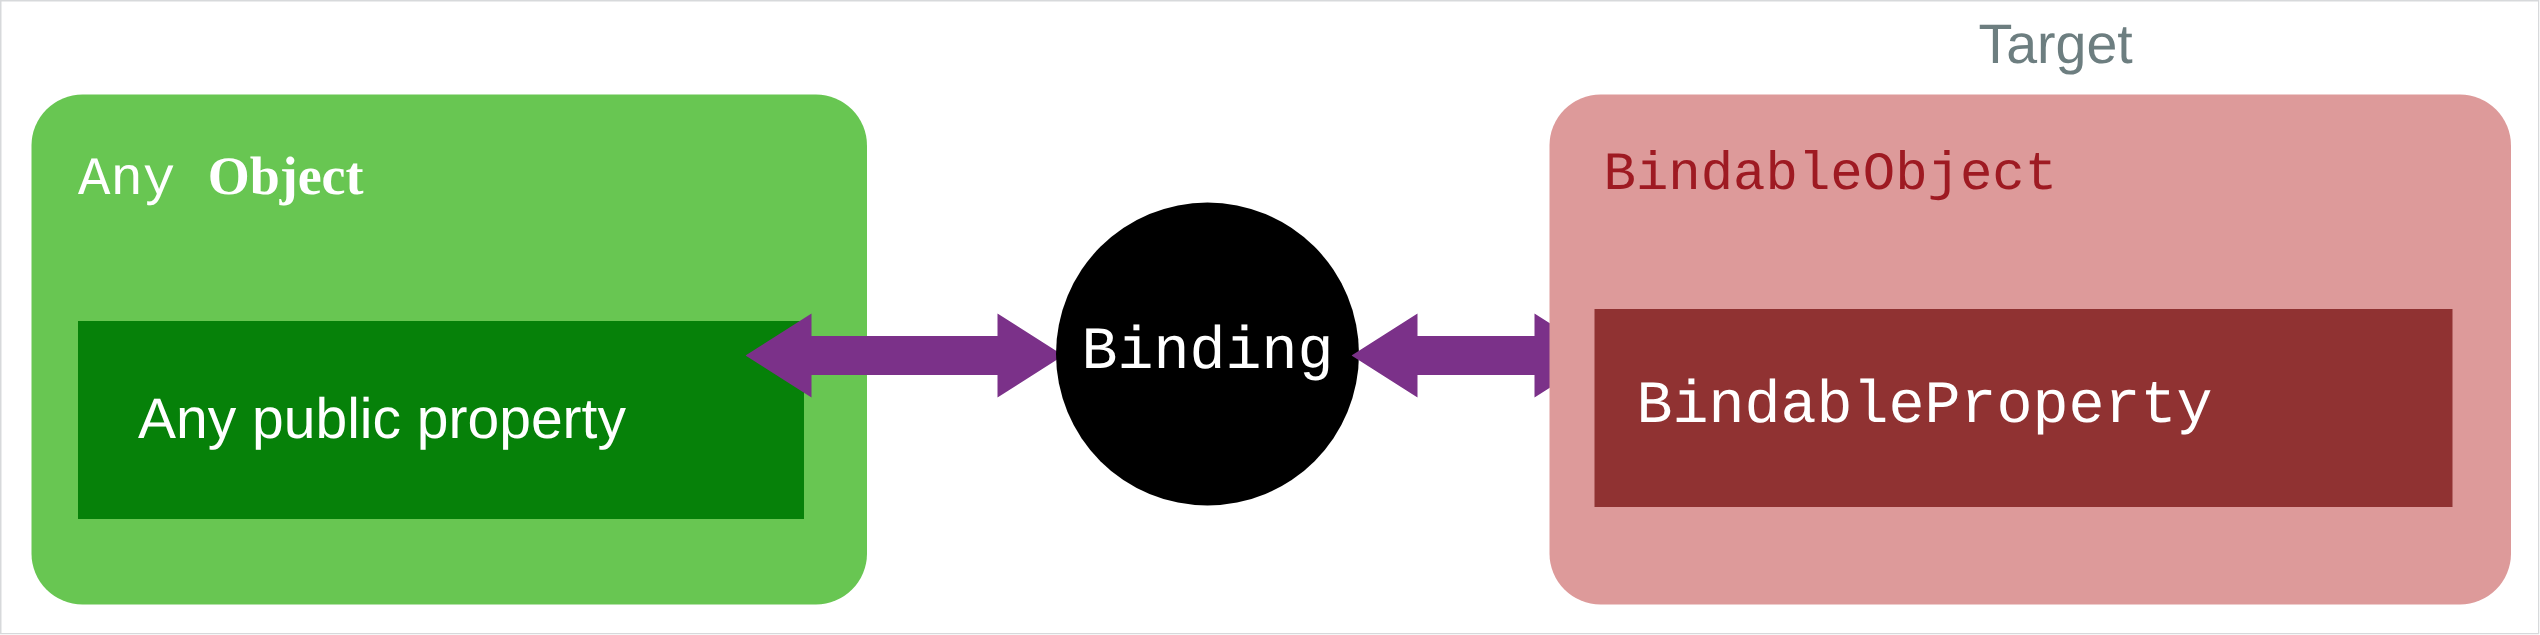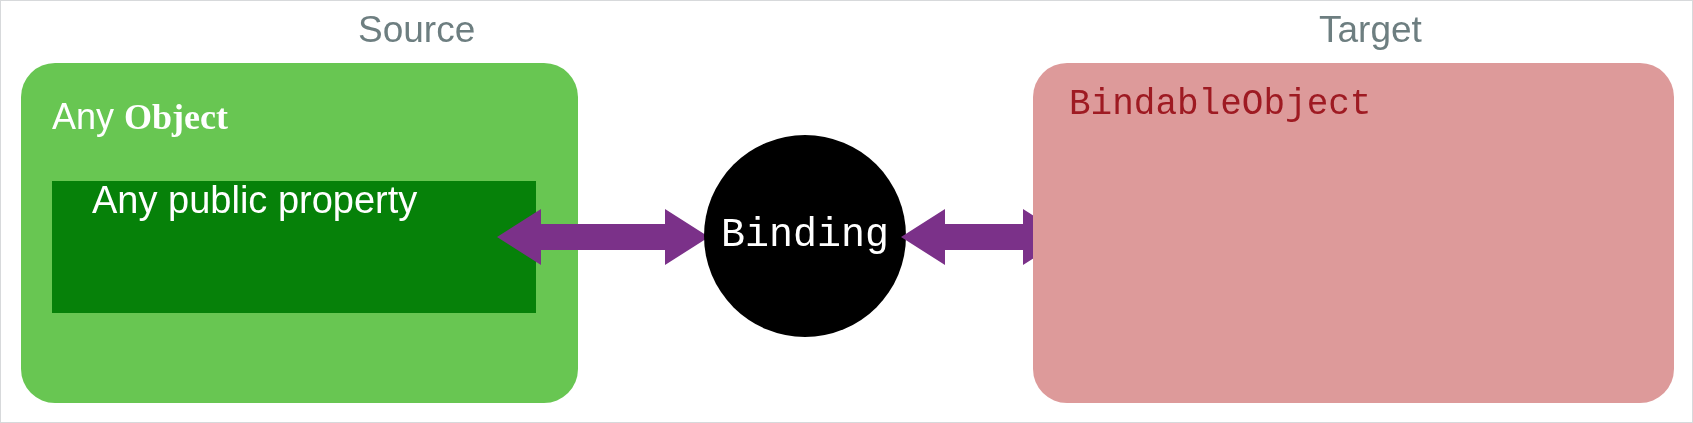--- a/index.html
+++ b/index.html
@@ -61,40 +61,41 @@
     font-size: 36px;
     line-height: 1;
     white-space: nowrap;
   }
   #source-title {
     left: 31px;
     top: 36px;
     color: #ffffff;
   }
   #source-title .plain {
-    font-family: Liberation Sans, sans-serif;
+    font-family: Liberation Mono, monospace;
     font-weight: 400;
   }
   #source-title .mono {
     font-family: Liberation Serif, serif;
     font-weight: 700;
   }
   #target-title {
     left: 36px;
-    top: 24px;
+    top: 36px;
     color: #9e1a22;
     font-weight: 400;
   }
 
   
   .inner-box {
     position: absolute;
     display: flex;
-    align-items: flex-start;
+    align-items: center;
     box-sizing: border-box;
+    margin-top: 33px;
   }
   #source-inner {
     left: 31px;
     top: 118px;
     width: 484px;
     height: 132px;
     background: #068109;
     padding-left: 40px;
   }
   #target-inner {
@@ -149,21 +150,20 @@
   }
   #arrow-left  { left: 496px; width: 212px; }
   #arrow-right { left: 900px; width: 166px; }
   .arrow svg { display: block; width: 100%; height: 100%; }
 </style>
 </head>
 <body>
 
 <div id="canvas">
 
-  <div class="caption" id="caption-source">Source</div>
   <div class="caption" id="caption-target">Target</div>
 
   <div class="panel" id="source-panel">
     <div class="panel-title" id="source-title">
       <span class="plain">Any </span><span class="mono">Object</span>
     </div>
     <div class="inner-box" id="source-inner">
       <span class="inner-label">Any public property</span>
     </div>
   </div>
@@ -179,15 +179,18 @@
   </div>
 
   <div class="arrow" id="arrow-right">
     <svg viewBox="0 0 166 62" preserveAspectRatio="none" aria-hidden="true">
       <polygon points="0,31 44,3 44,18 122,18 122,3 166,31 122,59 122,44 44,44 44,59" fill="#7b3189"></polygon>
     </svg>
   </div>
 
   <div class="panel" id="target-panel">
     <div class="panel-title" id="target-title">BindableObject</div>
+    <div class="inner-box" id="target-inner">
+      <span class="inner-label">BindableProperty</span>
+    </div>
   </div>
 
 </div>
 
 </body></html>

